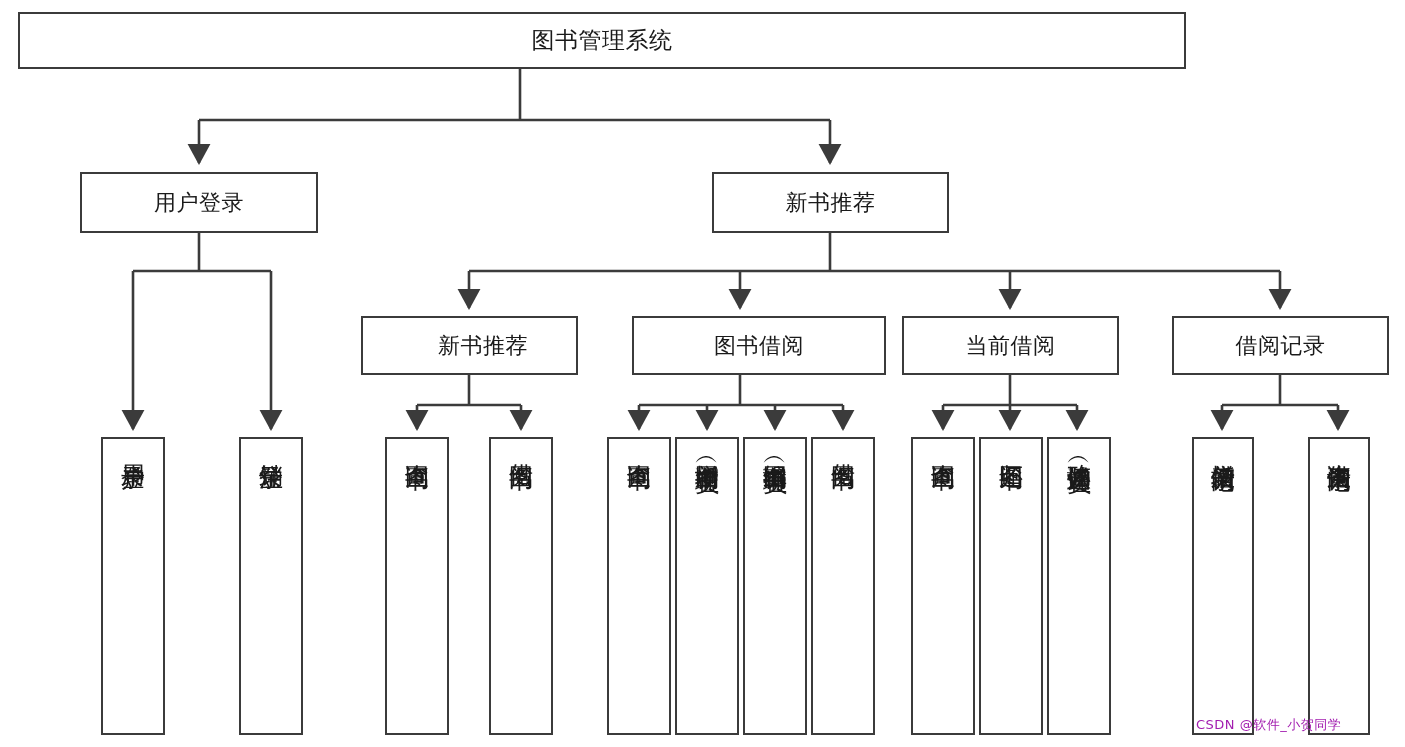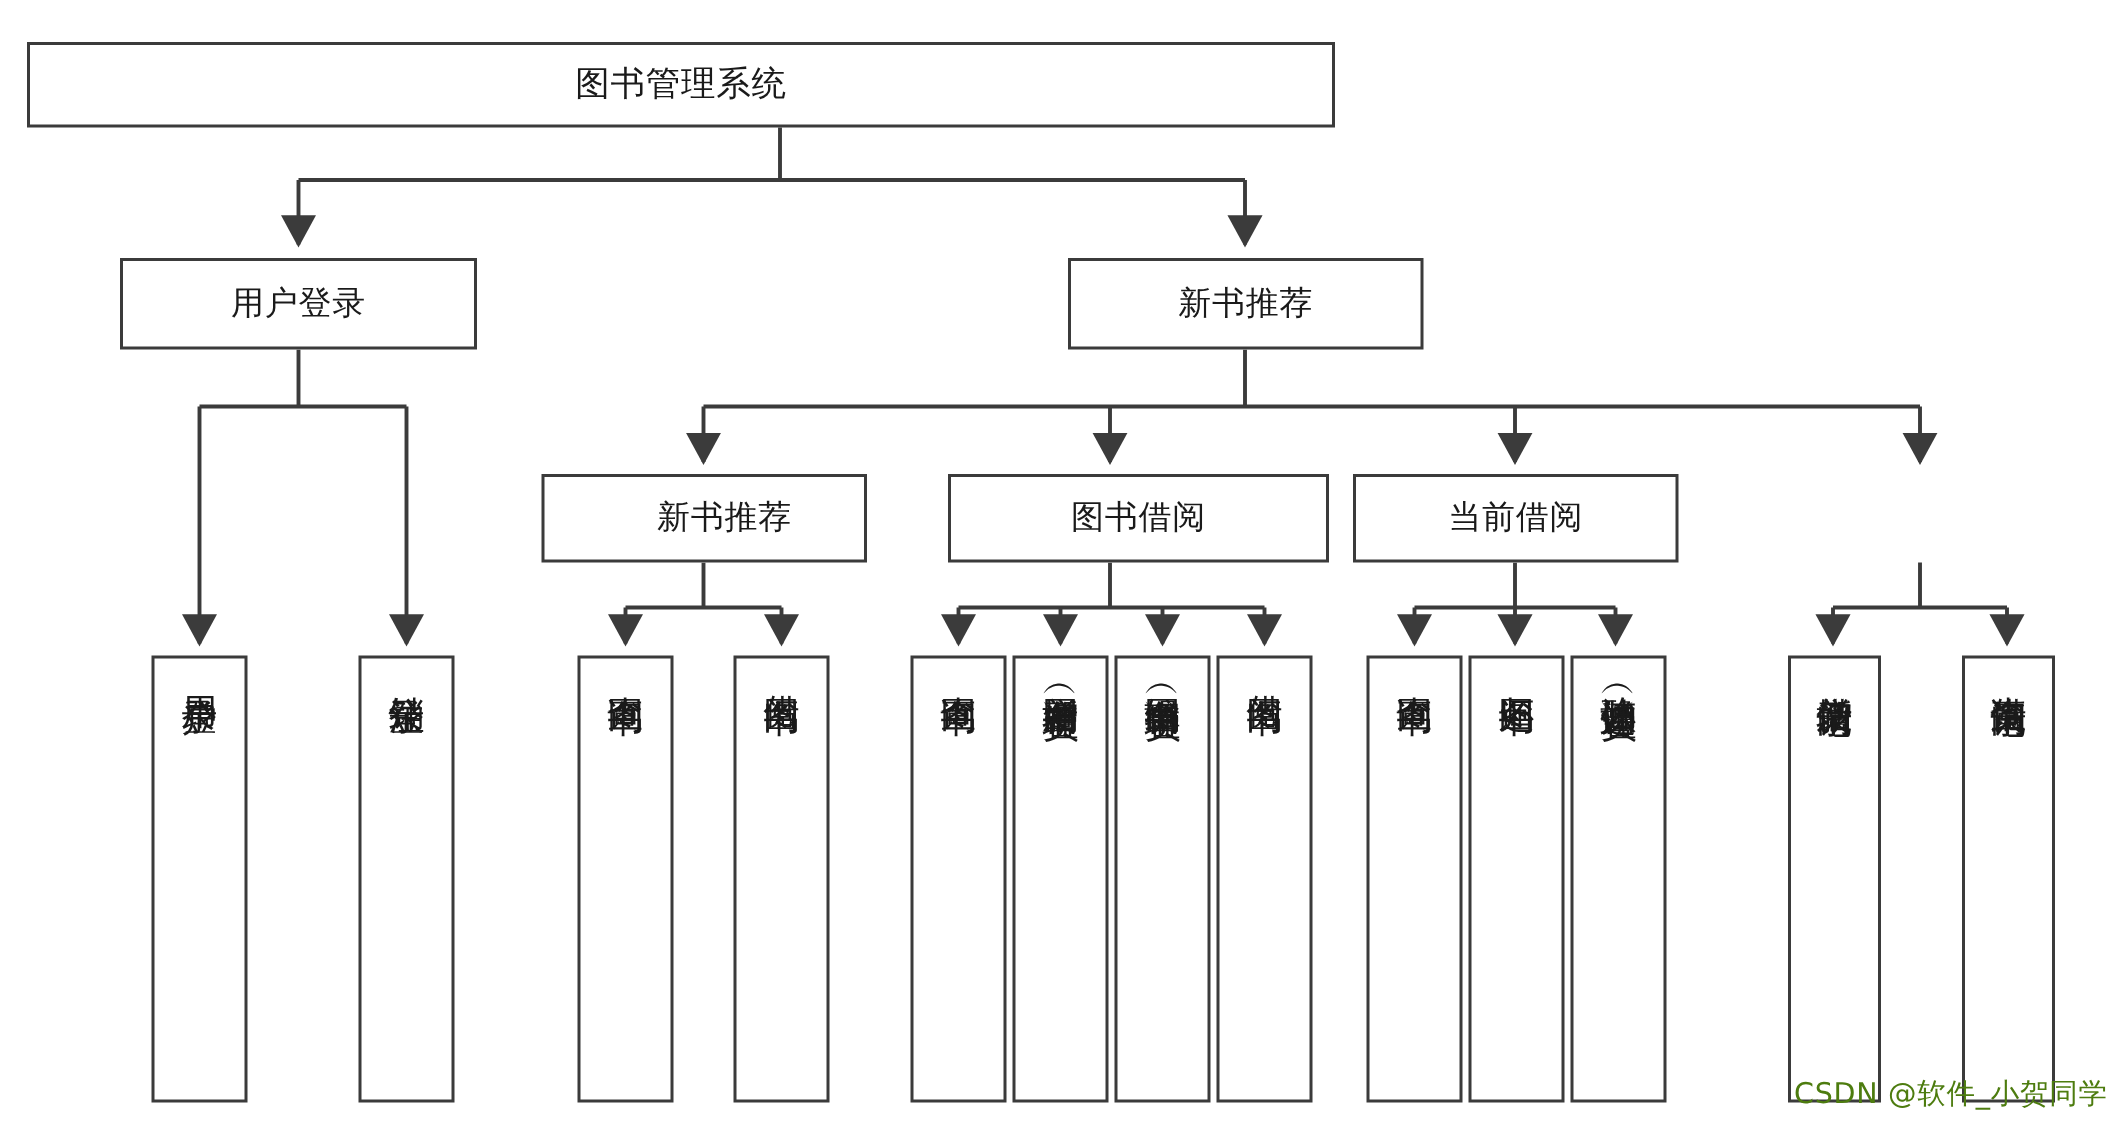--- a/index.html
+++ b/index.html
@@ -57,22 +57,22 @@
   .node.vert .label {
     writing-mode: vertical-rl;
     text-orientation: upright;
     font-size: 24px;
     line-height: 1.0;
     letter-spacing: 1px;
     white-space: nowrap;
   }
   .watermark {
     position: absolute;
-    color: #4d7c0f;
-    font-size: 19px;
+    color: #a21caf;
+    font-size: 13px;
     white-space: nowrap;
     letter-spacing: 0.5px;
   }
 </style>
 </head>
 <body>
 
 <div id="canvas">
 
   <svg class="edges" viewBox="0 0 1405 747" xmlns="http://www.w3.org/2000/svg">
@@ -118,40 +118,43 @@
       <path d="M 1010 405 L 1010 429" marker-end="url(#arrow)"></path>
       <path d="M 1077 405 L 1077 429" marker-end="url(#arrow)"></path>
 
       <path d="M 1280 375 L 1280 405"></path>
       <path d="M 1222 405 L 1338 405"></path>
       <path d="M 1222 405 L 1222 429" marker-end="url(#arrow)"></path>
       <path d="M 1338 405 L 1338 429" marker-end="url(#arrow)"></path>
     </g>
   </svg>
 
-  <div class="node horiz root" style="left:18px; top:28px; width:872px; height:57px;">
+  <div class="node horiz root" style="left:18px; top:12px; width:1168px; height:57px;">
     <span class="label">图书管理系统</span>
   </div>
 
   <div class="node horiz" style="left:80px; top:172px; width:238px; height:61px;">
     <span class="label">用户登录</span>
   </div>
   <div class="node horiz" style="left:712px; top:172px; width:237px; height:61px;">
     <span class="label">新书推荐</span>
   </div>
 
   <div class="node horiz" style="left:361px; top:316px; width:217px; height:59px;padding-left:27px;">
     <span class="label">新书推荐</span>
   </div>
   <div class="node horiz" style="left:632px; top:316px; width:254px; height:59px;">
     <span class="label">图书借阅</span>
   </div>
   <div class="node horiz" style="left:902px; top:316px; width:217px; height:59px;">
     <span class="label">当前借阅</span>
   </div>
+  <div class="node horiz" style="left:1172px; top:316px; width:217px; height:59px;">
+    <span class="label">借阅记录</span>
+  </div>
 
   <div class="node vert" style="left:101px; top:437px; width:64px; height:298px;">
     <span class="label">用户登录</span>
   </div>
   <div class="node vert" style="left:239px; top:437px; width:64px; height:298px;">
     <span class="label">注销登录</span>
   </div>
 
   <div class="node vert" style="left:385px; top:437px; width:64px; height:298px;">
     <span class="label">查询图书</span>

